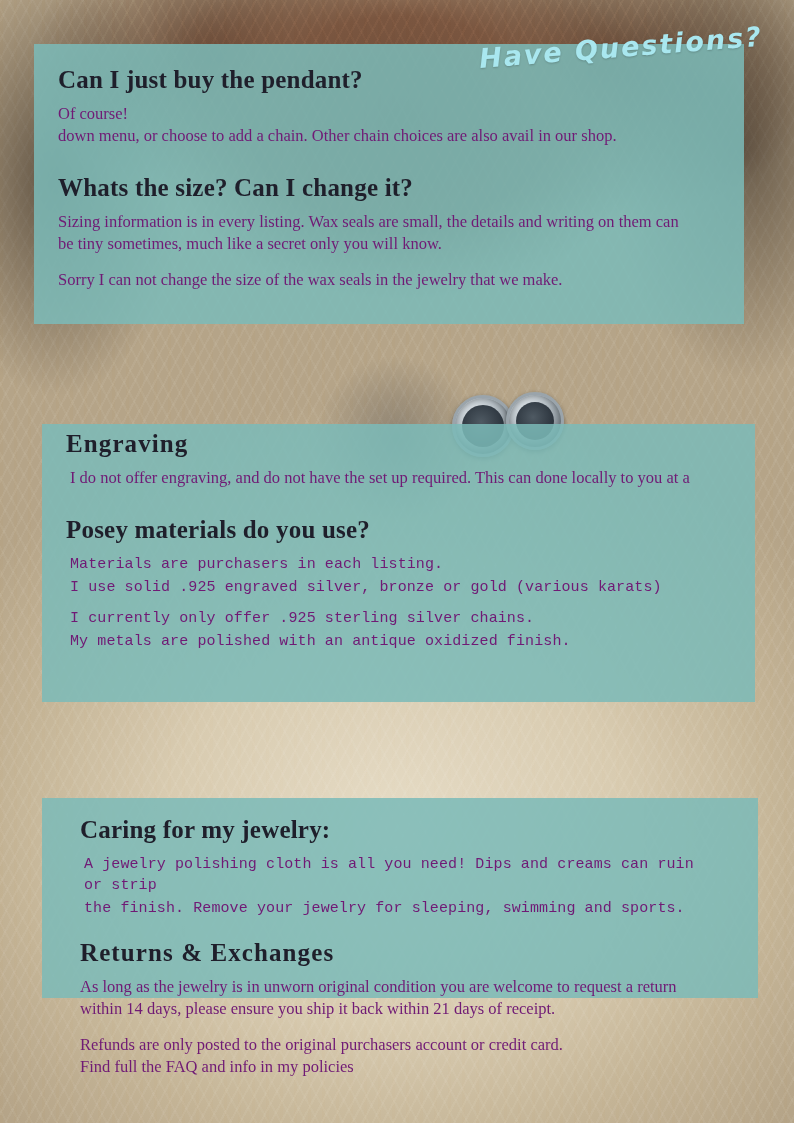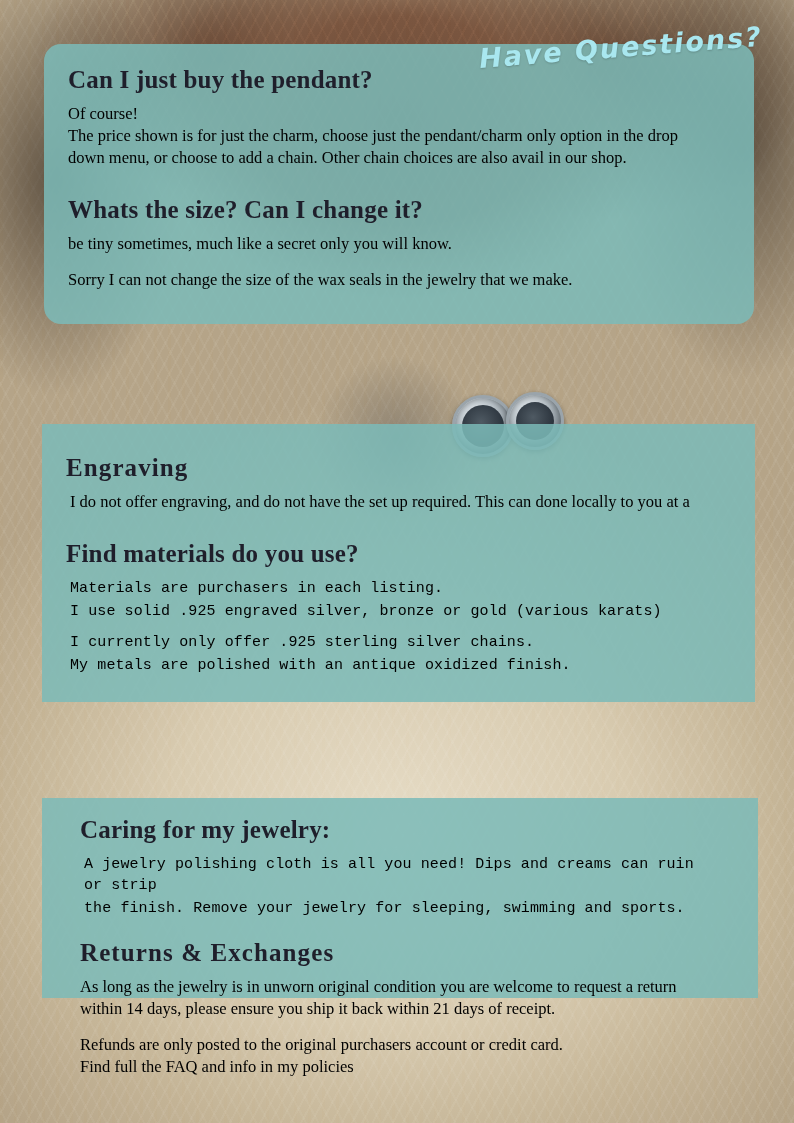--- a/index.html
+++ b/index.html
@@ -64,40 +64,40 @@
     border-radius: 50%;
     background: radial-gradient(circle at 45% 40%, #4f5a63 0%, #2f3841 60%, #1d242b 100%);
   }
 
   
   .panel {
     position: absolute;
     background: rgba(124, 186, 184, 0.86);
     box-sizing: border-box;
   }
-  #panel-1 { left: 44px; top: 44px;  width: 710px; height: 280px; padding: 18px 24px; border-radius: 17px; }
-  #panel-2 { left: 42px; top: 424px; width: 713px; height: 278px; padding: 26px 24px; }
+  #panel-1 { left: 34px; top: 44px;  width: 710px; height: 280px; padding: 18px 24px; }
+  #panel-2 { left: 42px; top: 424px; width: 713px; height: 278px; padding: 2px 24px; }
   #panel-3 { left: 42px; top: 798px; width: 716px; height: 200px; padding: 14px 38px; }
 
   h2.q {
     margin: 4px 0 10px 0;
     font-family: "Liberation Serif", serif;
     font-size: 25px;
     font-weight: bold;
     color: #1f1f2b;
     letter-spacing: 0.2px;
   }
   h2.q.spaced { letter-spacing: 1.1px; }
 
   p.a {
     margin: 0 0 2px 0;
     font-family: "Liberation Serif", serif;
     font-size: 16.5px;
     line-height: 20px;
-    color: #000000;
+    color: #701a75;
   }
   p.a.mono {
     font-family: "Liberation Mono", monospace;
     font-size: 15px;
     line-height: 21px;
     letter-spacing: 0.1px;
   }
   p.a.indent { margin-left: 4px; }
   .gap { height: 14px; }
   .gap-sm { height: 8px; }
@@ -132,36 +132,36 @@
       <div class="inner"></div>
     </div>
   <div class="pendant" style="left:506px; top:92px; width:52px; height:52px;">
       <div class="inner"></div>
     </div>
 </div>
 
 <div class="panel" id="panel-1">
   <h2 class="q">Can I just buy the pendant?</h2>
   <p class="a">Of course!</p>
-  <p class="a">The price shown is for just the charm, choose just the pendant/charm only option in the drop</p>
   <p class="a">down menu, or choose to add a chain.  Other chain choices are also avail in our shop.</p>
   <div class="gap-lg"></div>
   <h2 class="q">Whats the size? Can I change it?</h2>
+  <p class="a">Sizing information is in every listing. Wax seals are small, the details and writing on them can</p>
   <p class="a">be tiny sometimes, much like a secret only you will know.</p>
   <div class="gap"></div>
   <p class="a">Sorry I can not change the size of the wax seals in the jewelry that we make.</p>
 </div>
 
 <div id="have-questions">Have Questions?</div>
 
 <div class="panel" id="panel-2">
   <h2 class="q spaced">Engraving</h2>
   <p class="a indent">I do not offer engraving, and do not have the set up required.  This can done locally to you at a</p>
   <div class="gap-lg"></div>
-  <h2 class="q">Find materials do you use?</h2>
+  <h2 class="q">Posey materials do you use?</h2>
   <p class="a mono indent">Materials are purchasers in each listing.</p>
   <p class="a mono indent">I use solid .925 engraved silver, bronze or gold (various karats)</p>
   <div class="gap-sm"></div>
   <p class="a mono indent">I currently only offer .925 sterling silver chains.</p>
   <p class="a mono indent">My metals are polished with an antique oxidized finish.</p>
 </div>
 
 <div class="panel" id="panel-3">
   <h2 class="q">Caring for my jewelry:</h2>
   <p class="a mono indent">A jewelry polishing cloth is all you need!  Dips and creams can ruin or strip</p>

